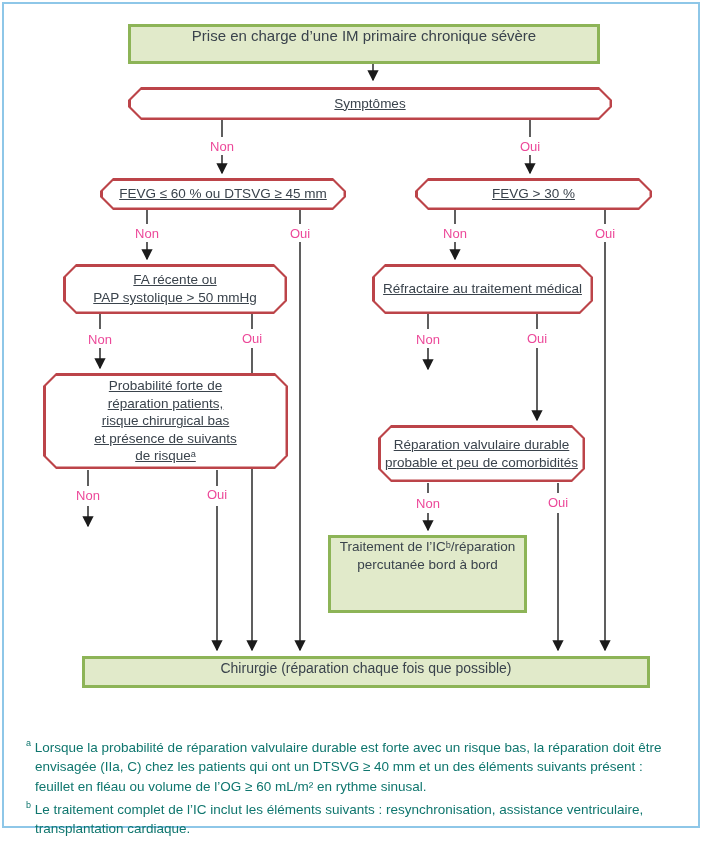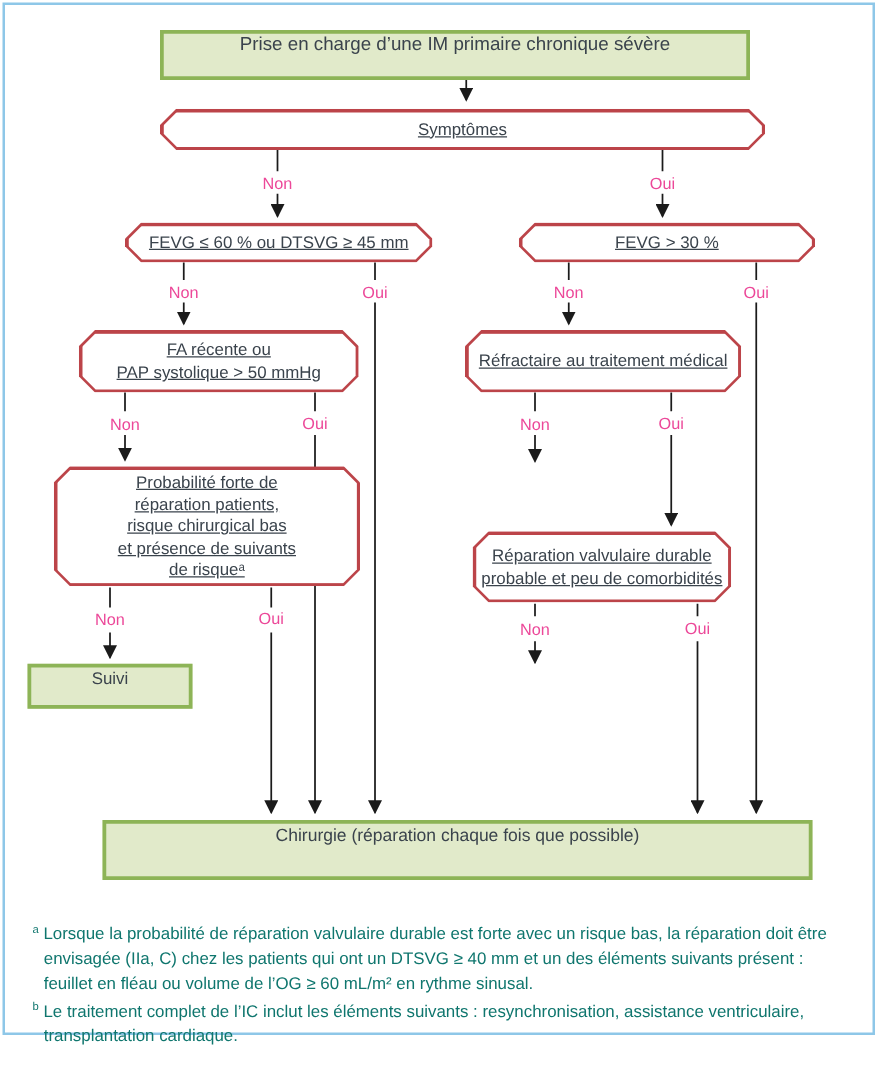--- a/index.html
+++ b/index.html
@@ -142,26 +142,27 @@
   </div>
 
 
   <div class="rnode" style="left:378px; top:425px; width:207px; height:57px;">
     <div class="rnode-in">
       <div>Réparation valvulaire durable</div>
       <div>probable et peu de comorbidités</div>
     </div>
   </div>
 
-  <div class="gnode" style="left:22px; top:531px; width:132px; height:36px;">
-    <span>Suivi</span>
+
+  <div class="gnode" style="left:328px; top:535px; width:199px; height:78px;">
+    <div>Traitement de l’ICᵇ/réparation</div>
+    <div>percutanée bord à bord</div>
   </div>
 
-
-  <div class="gnode" style="left:82px; top:656px; width:568px; height:48px; font-size:14px;">
+  <div class="gnode" style="left:82px; top:656px; width:568px; height:32px; font-size:14px;">
     <span>Chirurgie (réparation chaque fois que possible)</span>
   </div>
 
   <div class="lbl" style="left:222px; top:139px;">Non</div>
   <div class="lbl" style="left:530px; top:139px;">Oui</div>
 
   <div class="lbl" style="left:147px; top:226px;">Non</div>
   <div class="lbl" style="left:300px; top:226px;">Oui</div>
   <div class="lbl" style="left:455px; top:226px;">Non</div>
   <div class="lbl" style="left:605px; top:226px;">Oui</div>

